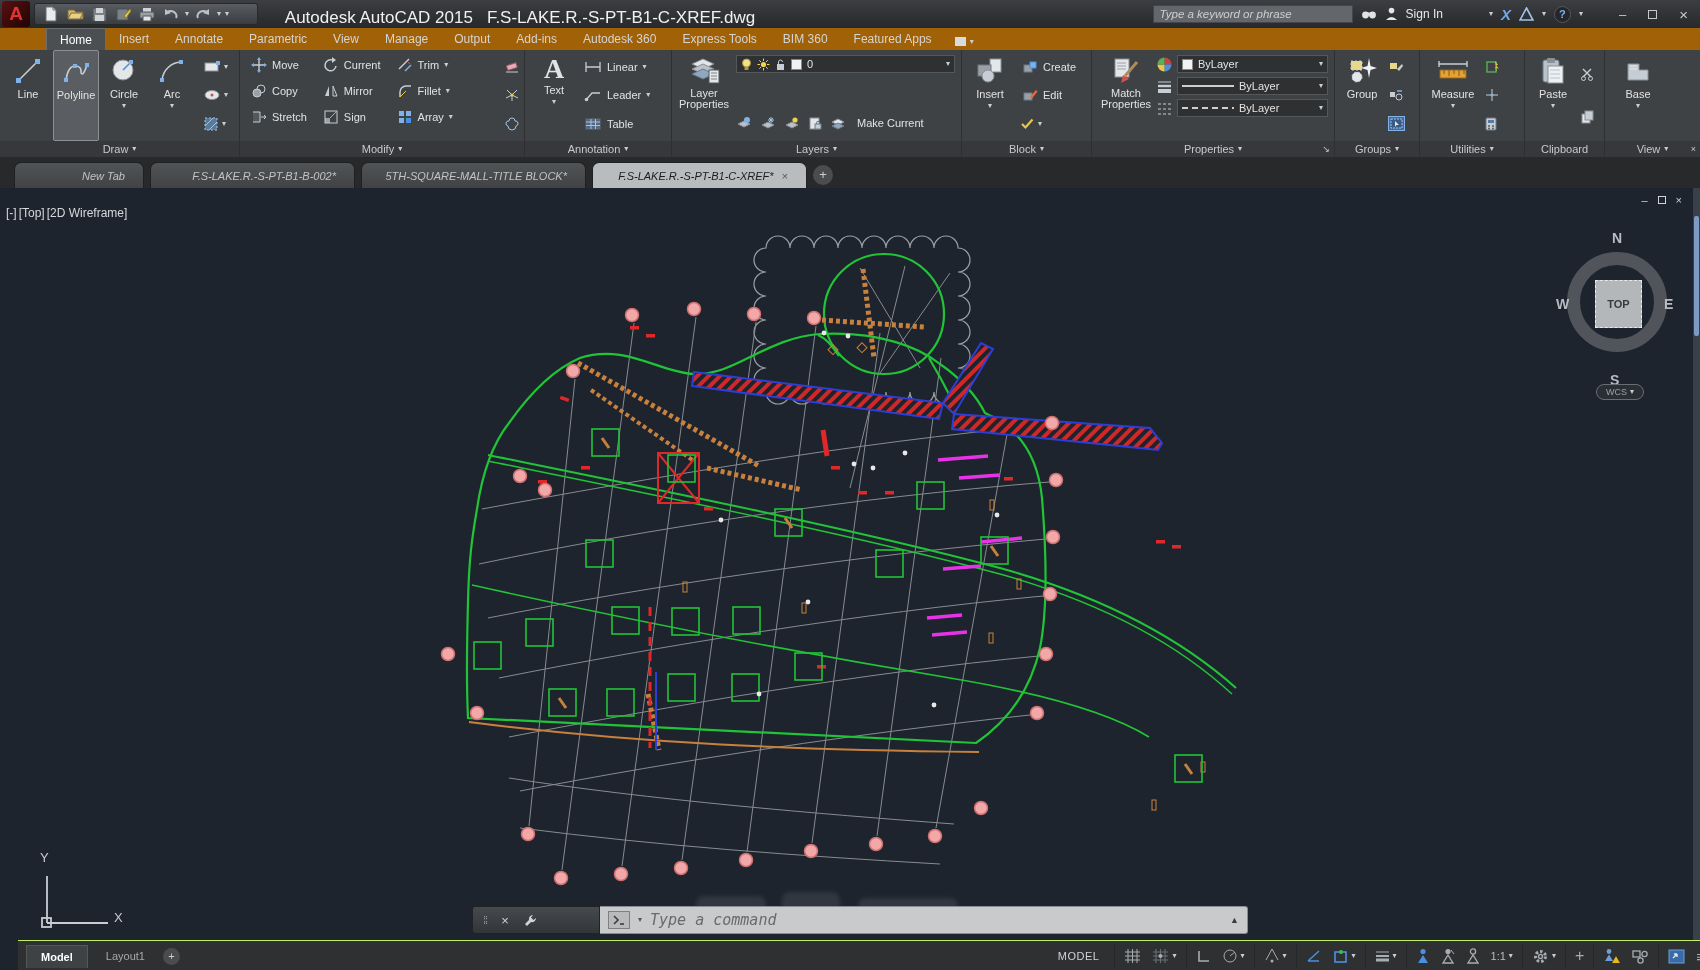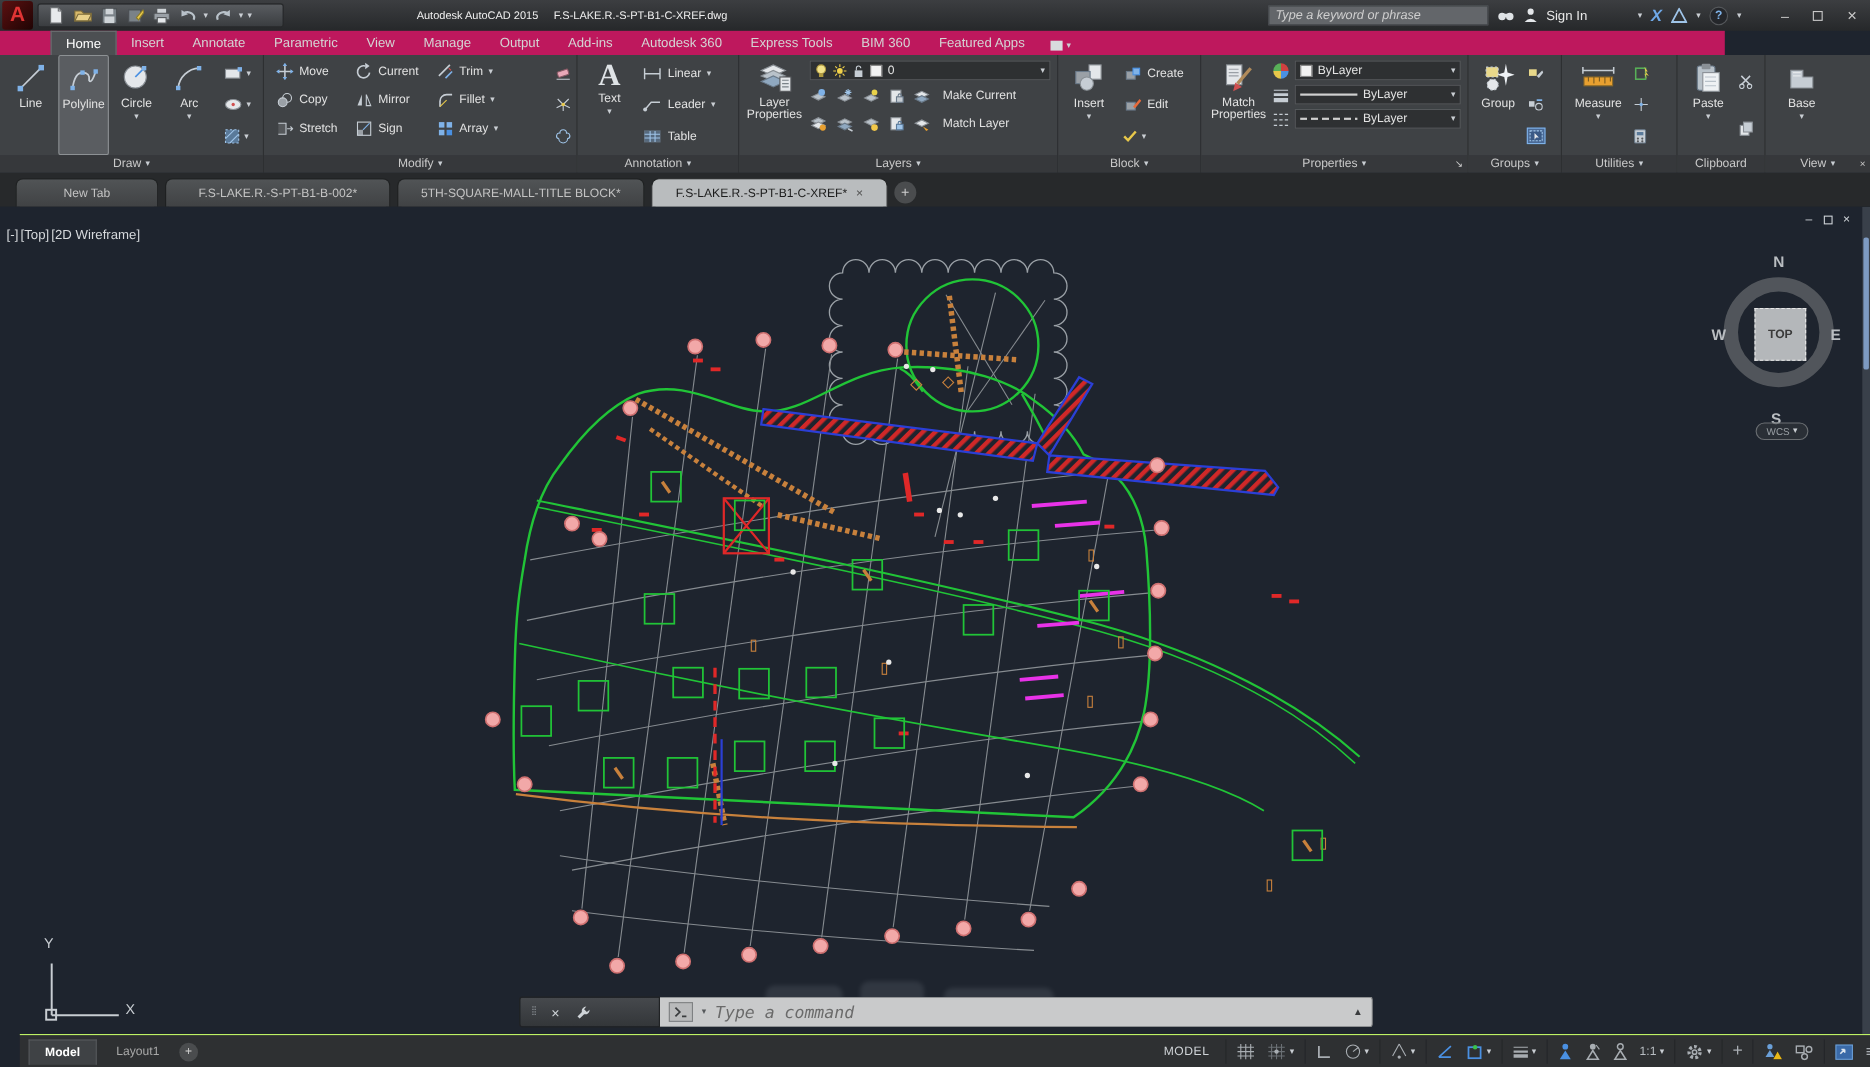--- a/index.html
+++ b/index.html
@@ -12,33 +12,33 @@
     background:linear-gradient(#3c3e41,#26282a); color:#e8e8e8; }
   .acad-logo { position:absolute; left:2px; top:1px; width:28px; height:26px;
     background:linear-gradient(135deg,#5a1010,#200404); border-radius:3px;
     color:#e03434; font-weight:bold; font-size:19px; text-align:center; line-height:25px; }
   .qat { position:absolute; left:34px; top:3px; width:224px; height:22px; border-radius:3px;
     background:linear-gradient(#595c60,#3a3d40); border:1px solid #27292b;
     display:flex; align-items:center; gap:4px; padding:0 6px; }
   .qat .tbtn { width:20px; height:18px; display:flex; align-items:center; justify-content:center; }
   .dd { color:#c9ced3; font-size:8px; line-height:1; }
   .title-text { position:absolute; left:0; top:0; width:1040px; height:28px; display:flex;
-    align-items:center; justify-content:center; gap:14px; font-size:10px; color:#f0f0f0; }
+    align-items:flex-end; justify-content:center; gap:14px; font-size:17px; color:#f0f0f0; }
   .infocenter { position:absolute; right:0; top:0; height:28px; display:flex; align-items:center; gap:8px; padding-right:4px; }
   .ic-search { width:200px; height:18px; background:#63666a; border:1px solid #43464a;
     color:#d6d6d6; font-style:italic; font-size:11.5px; padding:0 6px; outline:none;
     font-family:"Liberation Sans",sans-serif; }
   .ic-search::placeholder { color:#cfcfcf; font-style:italic; }
   .winbtns { display:flex; align-items:center; gap:22px; margin-left:28px; margin-right:8px; color:#c9c9c9; }
   .winbtns span { font-size:13px; }
   .restore-glyph { display:inline-block; width:9px; height:9px; border:1.4px solid #c9c9c9; }
 
   
-  .ribbontabs { position:absolute; left:0; top:28px; width:1568px; height:22px;
-    background:#be185d; display:flex; align-items:flex-end; padding-left:46px; }
+  .ribbontabs { position:absolute; left:0; top:28px; width:1700px; height:22px;
+    background:#a16207; display:flex; align-items:flex-end; padding-left:46px; }
   .rtab { padding:3px 13px; font-size:12px; color:#d4d4d4; height:22px; line-height:17px; }
   .rtab.active { background:#4c4f52; color:#fff; border:1px solid #6b6e71; border-bottom:none; }
   .ribbon-opts { display:flex; align-items:center; gap:4px; margin-left:10px; padding-bottom:4px; }
 
   
   .ribbon { position:absolute; left:0; top:50px; width:1700px; height:107px; background:#3f4245; }
   .panel { position:absolute; top:0; height:107px; border-right:1px solid #2d2f31; }
   .plabel { position:absolute; left:0; bottom:0; width:100%; height:16px; background:#36383b;
     color:#c9c9c9; font-size:11px; display:flex; align-items:center; justify-content:center; gap:4px; }
   .pbody { position:absolute; left:0; top:0; width:100%; height:91px; display:flex; align-items:flex-start; }
@@ -56,23 +56,23 @@
   .swatch { width:11px; height:11px; background:#f2f2f2; border:1px solid #888; }
   .lnsample { display:inline-block; width:52px; height:2px; background:#cfcfcf; }
   .lnsample.dash { background:repeating-linear-gradient(90deg,#cfcfcf 0 6px,transparent 6px 10px); }
   .bigA { font-size:28px; color:#dfe3e6; line-height:26px; font-weight:bold;
     font-family:"Liberation Serif","DejaVu Serif",serif; }
   svg.ic { display:block; }
 
   
   .filetabs { position:absolute; left:0; top:157px; width:1700px; height:31px; background:#27292b;
     display:flex; align-items:flex-end; padding-left:14px; }
-  .ftab { height:26px; display:flex; align-items:center; justify-content:center; gap:8px;
+  .ftab { height:26px; display:flex; align-items:center; justify-content:flex-end; gap:8px;
     background:linear-gradient(#515456,#404244); color:#c3c3c3; font-size:11px;
-    border-radius:7px 7px 0 0; margin-right:6px; padding:0 18px; border:1px solid #1e2021; border-bottom:none; }
+    border-radius:7px 7px 0 0; margin-right:6px; padding:0 18px; border:1px solid #1e2021; border-bottom:none;font-style:italic; }
   .ftab.active { background:#b9bcbe; color:#1c1c1c; }
   .ftab .x { font-size:11px; color:#555; }
   .ftab-plus { width:20px; height:20px; border-radius:10px; background:#4a4c4e; color:#cfcfcf;
     text-align:center; line-height:19px; font-size:13px; margin-bottom:3px; }
 
   
   .canvas { position:absolute; left:0; top:188px; width:1700px; height:752px; background:#1e242e; overflow:hidden; }
   .vplabel { position:absolute; left:6px; top:18px; color:#d6d9dc; font-size:12px; display:flex; gap:2px; }
   .winctrl2 { position:absolute; right:18px; top:6px; display:flex; gap:10px; color:#ced3d7; font-size:11px; align-items:center; }
   .viewcube { position:absolute; left:1560px; top:42px; width:115px; height:180px; }
@@ -483,21 +483,21 @@
                 <svg class="ic" width="11" height="13" viewBox="0 0 11 13">
                   <rect x="2" y="6" width="7" height="6" fill="#c6cdd4"></rect>
                   <path d="M3.5 6 V4 a2 2 0 0 1 4 0" fill="none" stroke="#c6cdd4"></path>
                 </svg>
               </span>
             <span class="swatch"></span>
             <span>0</span>
             <span class="fill"></span>
             <span class="dd">▾</span>
           </div>
-          <div style="display:flex;align-items:center;gap:8px;height:22px;">
+          <div style="display:flex;align-items:center;gap:8px;height:22px;margin-top:36px;">
             <span>
                 <svg class="ic" width="16" height="15" viewBox="0 0 16 15">
                   <path d="M2 8 L8 5 L14 8 L8 11 Z" fill="#b9c2ca" stroke="#8a9096"></path>
                   <circle cx="11" cy="4" r="3" fill="#7fb2e8"></circle>
                 </svg>
               </span>
             <span>
                 <svg class="ic" width="16" height="15" viewBox="0 0 16 15">
                   <path d="M2 9 L8 6 L14 9 L8 12 Z" fill="#b9c2ca" stroke="#8a9096"></path>
                   <path d="M11 1 V7 M8 4 H14 M9 2 L13 6 M13 2 L9 6" stroke="#9fc4e8"></path>

